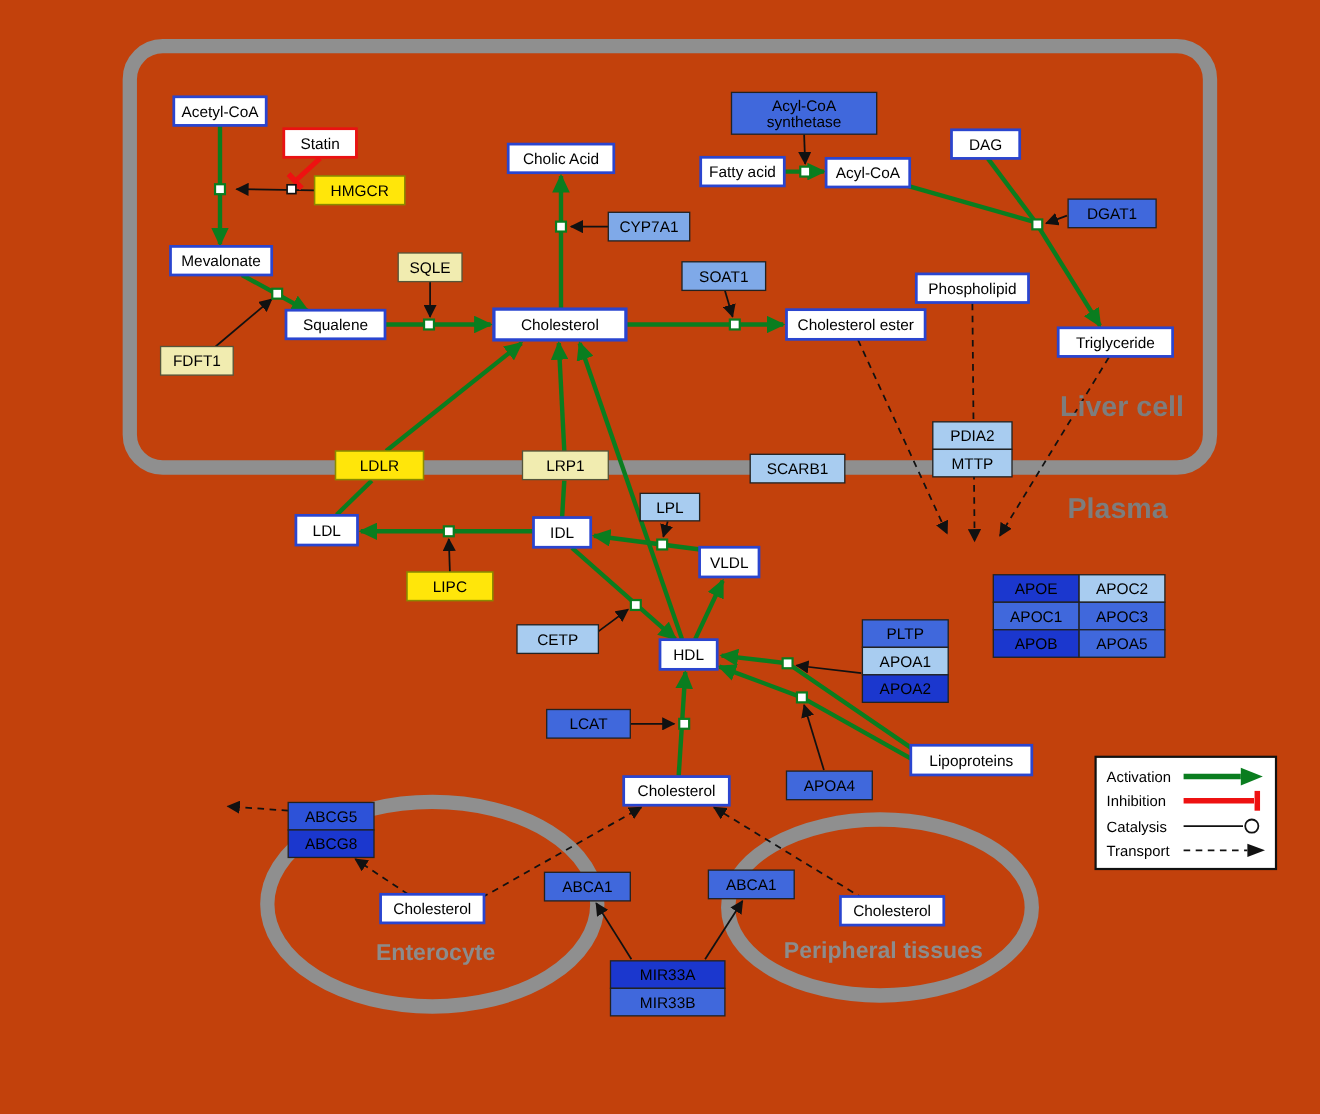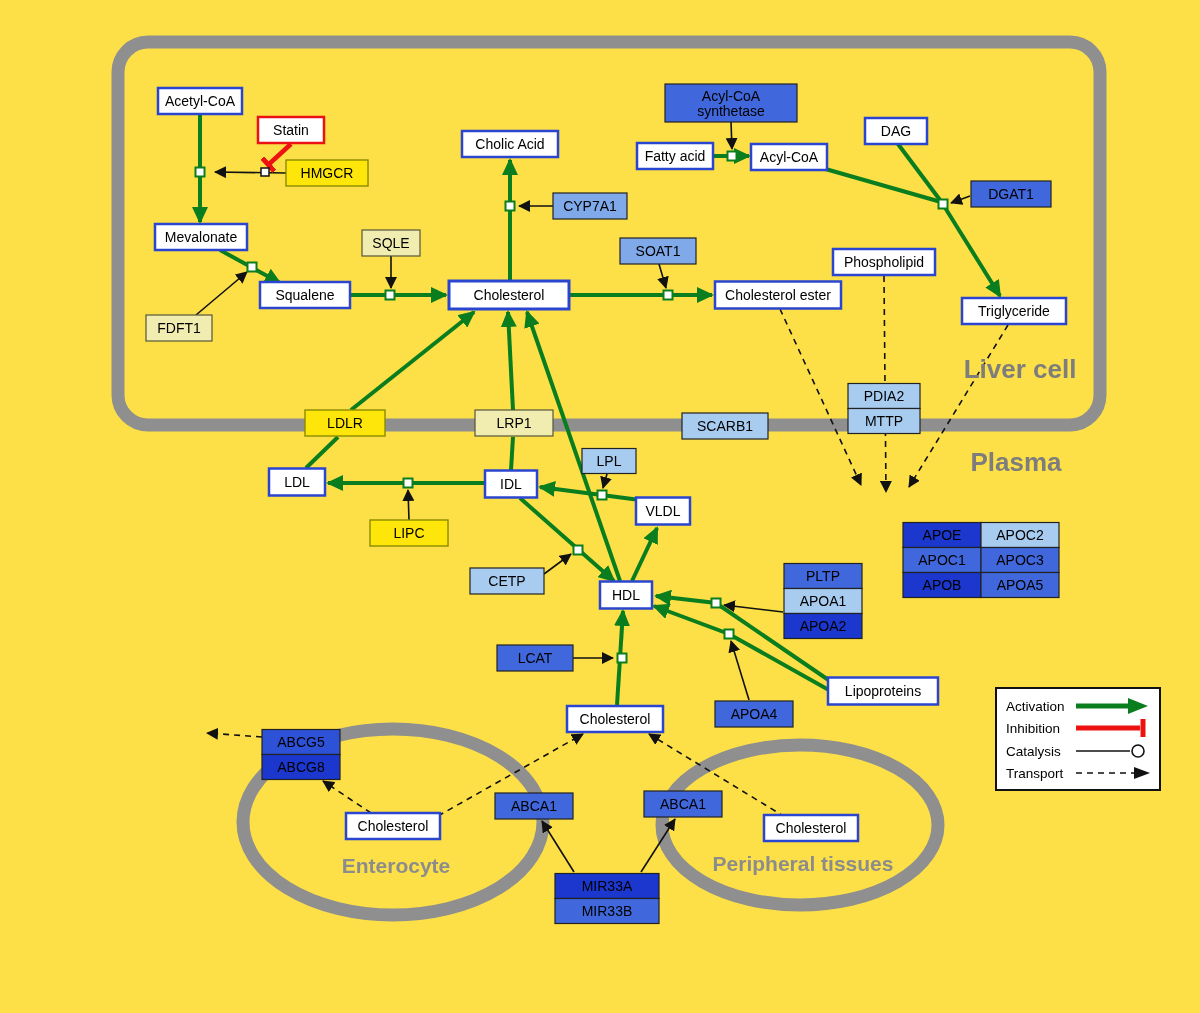--- a/index.html
+++ b/index.html
@@ -1,16 +1,16 @@
 <!DOCTYPE html>
 <html><head>
 <meta charset="utf-8">
 <style>
   html,body{margin:0;padding:0;background:#ffffff;}
-  .wrap{position:relative;width:1200px;height:1013px;font-family:"Liberation Sans",sans-serif;background:#fde047;overflow:hidden;}
+  .wrap{position:relative;width:1200px;height:1013px;font-family:"Liberation Sans",sans-serif;background:#c2410c;overflow:hidden;}
   svg{display:block;}
   .edge-act{fill:none;stroke:#0a7d1f;stroke-width:4;}
   .edge-cat{fill:none;stroke:#111;stroke-width:1.6;}
   .edge-tr{fill:none;stroke:#111;stroke-width:1.6;stroke-dasharray:6 5;}
   .edge-inh{fill:none;stroke:#ee1111;stroke-width:4.5;}
   .rxn-square{fill:#ffffff;stroke:#0a7d1f;stroke-width:2;}
   .junction-square{fill:#ffffff;stroke:#111;stroke-width:1.5;}
   .node-text{font-size:14px;fill:#000;text-anchor:middle;}
   .region-label{font-weight:bold;fill:#7d7d7d;text-anchor:middle;}
   .legend-text{font-size:13.5px;fill:#000;}

